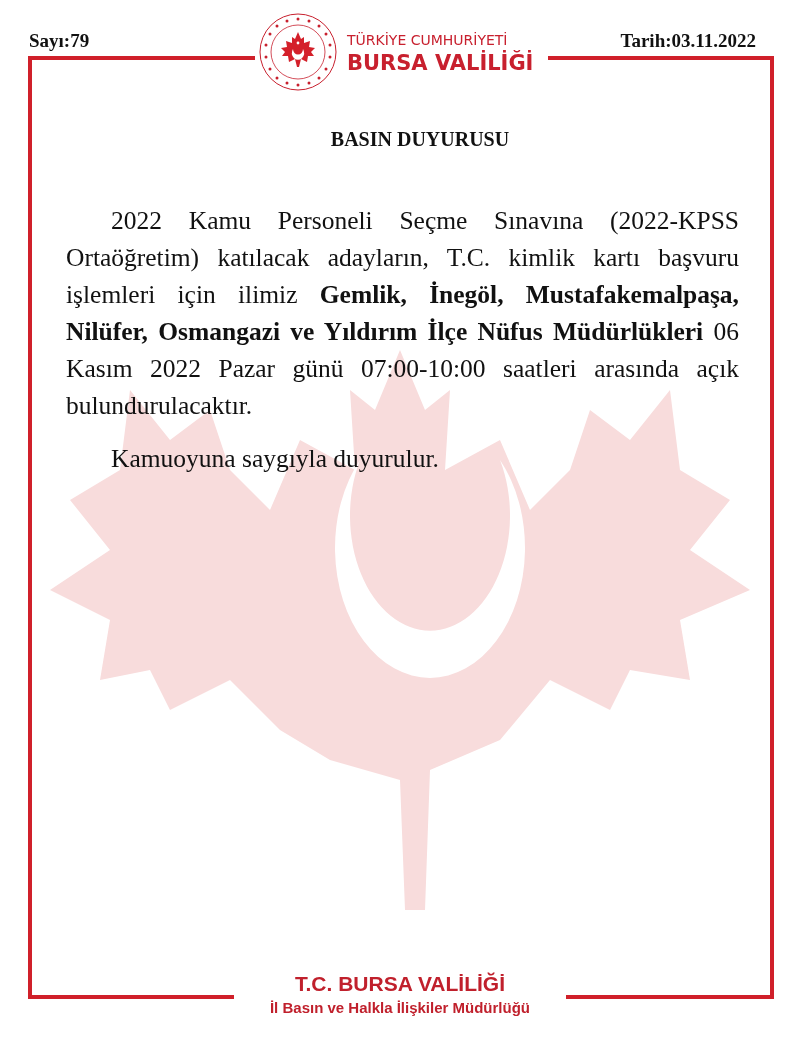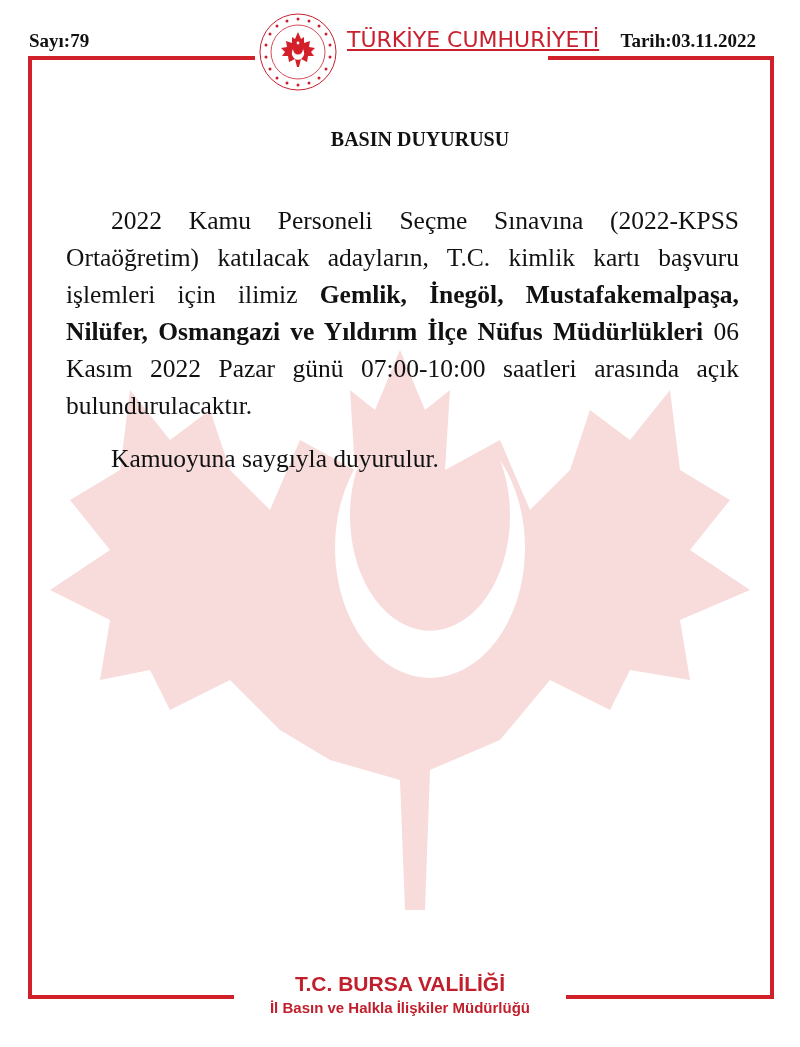--- a/index.html
+++ b/index.html
@@ -46,25 +46,24 @@
     }
     .header-org {
       position: absolute;
       left: 347px;
       top: 30px;
       z-index: 2;
       font-family: "DejaVu Sans", "Liberation Sans", sans-serif;
       color: #c8202e;
     }
     .header-org .line1 {
-      font-size: 22px;
+      font-size: 14px;
       letter-spacing: 0px;
       line-height: 20px;
       font-weight: normal;
-      text-decoration: underline;
     }
     .header-org .line2 {
       font-size: 21px;
       font-weight: bold;
       line-height: 24px;
       margin-top: 1px;
     }
     .doc-title {
       position: absolute;
       top: 128px;
@@ -154,20 +153,21 @@
       <circle cx="19" cy="14" r="1.5"></circle>
       <circle cx="29" cy="9" r="1.5"></circle>
   </g>
   <path fill="#d4202a" d="M40 20 L43 27 L46 25 L46 31 L52 29 L51 35 L57 36 L53 40 L56 44 L50 44 L49 50 L43 47 L41 55 L39 55 L37 47 L31 50 L30 44 L24 44 L27 40 L23 36 L29 35 L28 29 L34 31 L34 25 L37 27 Z"></path>
   <path fill="#ffffff" d="M35 37 A6 7 0 1 0 45 37 A5 5.5 0 1 1 35 37 Z"></path>
   <circle cx="40" cy="31" r="1.4" fill="#ffffff"></circle>
 </svg>
 
 <div class="header-org">
   <div class="line1">TÜRKİYE CUMHURİYETİ</div>
+  <div class="line2">BURSA VALİLİĞİ</div>
 </div>
 
 <div class="doc-title">BASIN DUYURUSU</div>
 
 <div class="body-text">
   <p><span>2022 Kamu Personeli Seçme Sınavına (2022-KPSS Ortaöğretim) katılacak adayların, T.C. kimlik kartı başvuru işlemleri için ilimiz </span><b>Gemlik, İnegöl, Mustafakemalpaşa, Nilüfer, Osmangazi ve Yıldırım İlçe Nüfus Müdürlükleri</b><span> 06 Kasım 2022 Pazar günü 07:00-10:00 saatleri arasında açık bulundurulacaktır.</span></p>
   <p>Kamuoyuna saygıyla duyurulur.</p>
 </div>
 
 <div class="footer-org">

